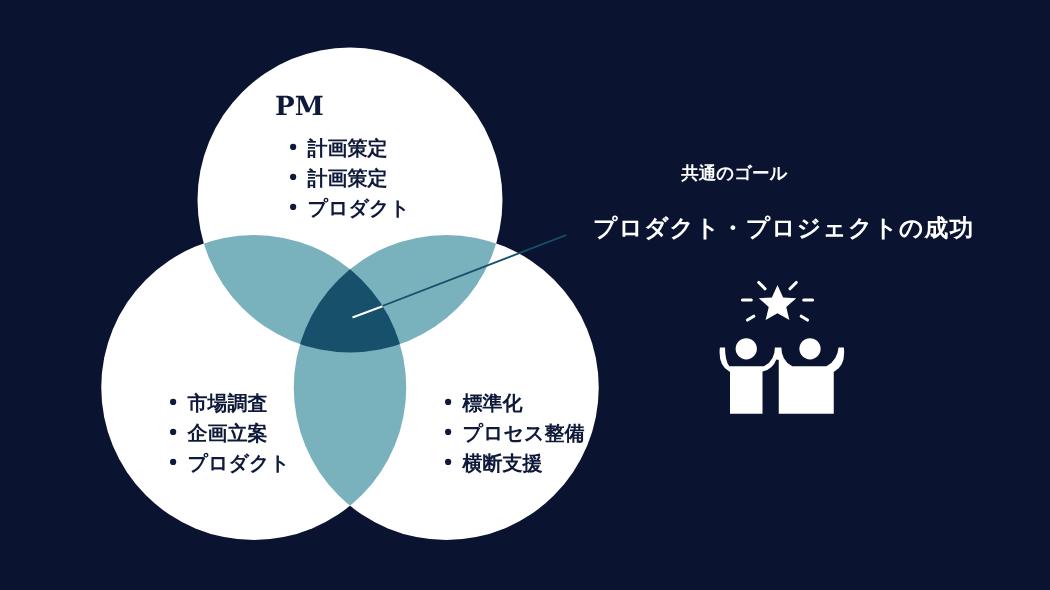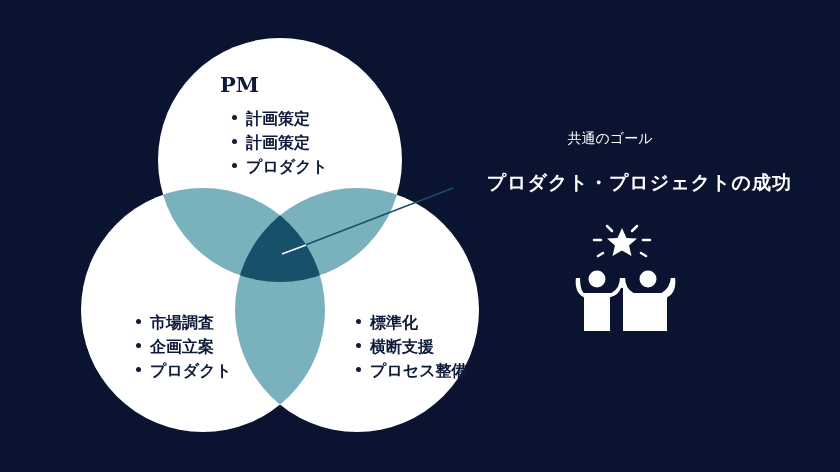--- a/index.html
+++ b/index.html
@@ -3,22 +3,22 @@
 <meta charset="utf-8">
 <style>
   html, body { margin:0; padding:0; }
   body { width:840px; height:472px; background:#0a1431; overflow:hidden; position:relative; font-family:"DejaVu Serif", serif; }
   #stage { position:absolute; left:0; top:0; width:840px; height:472px; }
   .lbl { position:absolute; color:#0f1a3a; font-family:"DejaVu Serif", serif; }
   .title { font-size:21px; font-weight:bold; text-align:left; width:120px; margin-left:-60px; }
   .items { list-style:none; margin:0; padding:0; font-size:16px; font-weight:bold; }
   .items li { height:24px; line-height:24px; white-space:nowrap; }
   .items li .dot { display:inline-block; width:5px; height:5px; border-radius:50%; background:#0f1a3a; margin-right:9px; vertical-align:middle; position:relative; top:-2px; }
-  .goal-sub { position:absolute; left:545px; top:130px; width:130px; text-align:center; color:#ffffff; font-size:14px; font-weight:normal; }
-  .goal-main { position:absolute; left:462px; top:170px; width:330px; text-align:right; color:#ffffff; font-size:19px; font-weight:bold; letter-spacing:1px; }
+  .goal-sub { position:absolute; left:545px; top:130px; width:130px; text-align:left; color:#ffffff; font-size:14px; font-weight:bold; }
+  .goal-main { position:absolute; left:462px; top:170px; width:330px; text-align:center; color:#ffffff; font-size:19px; font-weight:bold; letter-spacing:1px; }
 </style>
 </head>
 <body>
 
 <div id="stage">
   <svg width="840" height="472" viewBox="0 0 840 472" style="position:absolute;left:0;top:0">
     <defs>
       <clipPath id="cTop">
           <circle cx="280" cy="160" r="122"></circle>
         </clipPath>
@@ -70,19 +70,19 @@
   </ul>
 
   <ul class="lbl items" style="left:136px;top:311px">
     <li><span class="dot"></span><span>市場調査</span></li>
     <li><span class="dot"></span><span>企画立案</span></li>
     <li><span class="dot"></span><span>プロダクト</span></li>
   </ul>
 
   <ul class="lbl items" style="left:356px;top:311px">
     <li><span class="dot"></span><span>標準化</span></li>
+    <li><span class="dot"></span><span>プロセス整備</span></li>
     <li><span class="dot"></span><span>横断支援</span></li>
-    <li><span class="dot"></span><span>プロセス整備</span></li>
   </ul>
 
   <div class="goal-sub">共通のゴール</div>
   <div class="goal-main">プロダクト・プロジェクトの成功</div>
 </div>
 
 </body></html>

